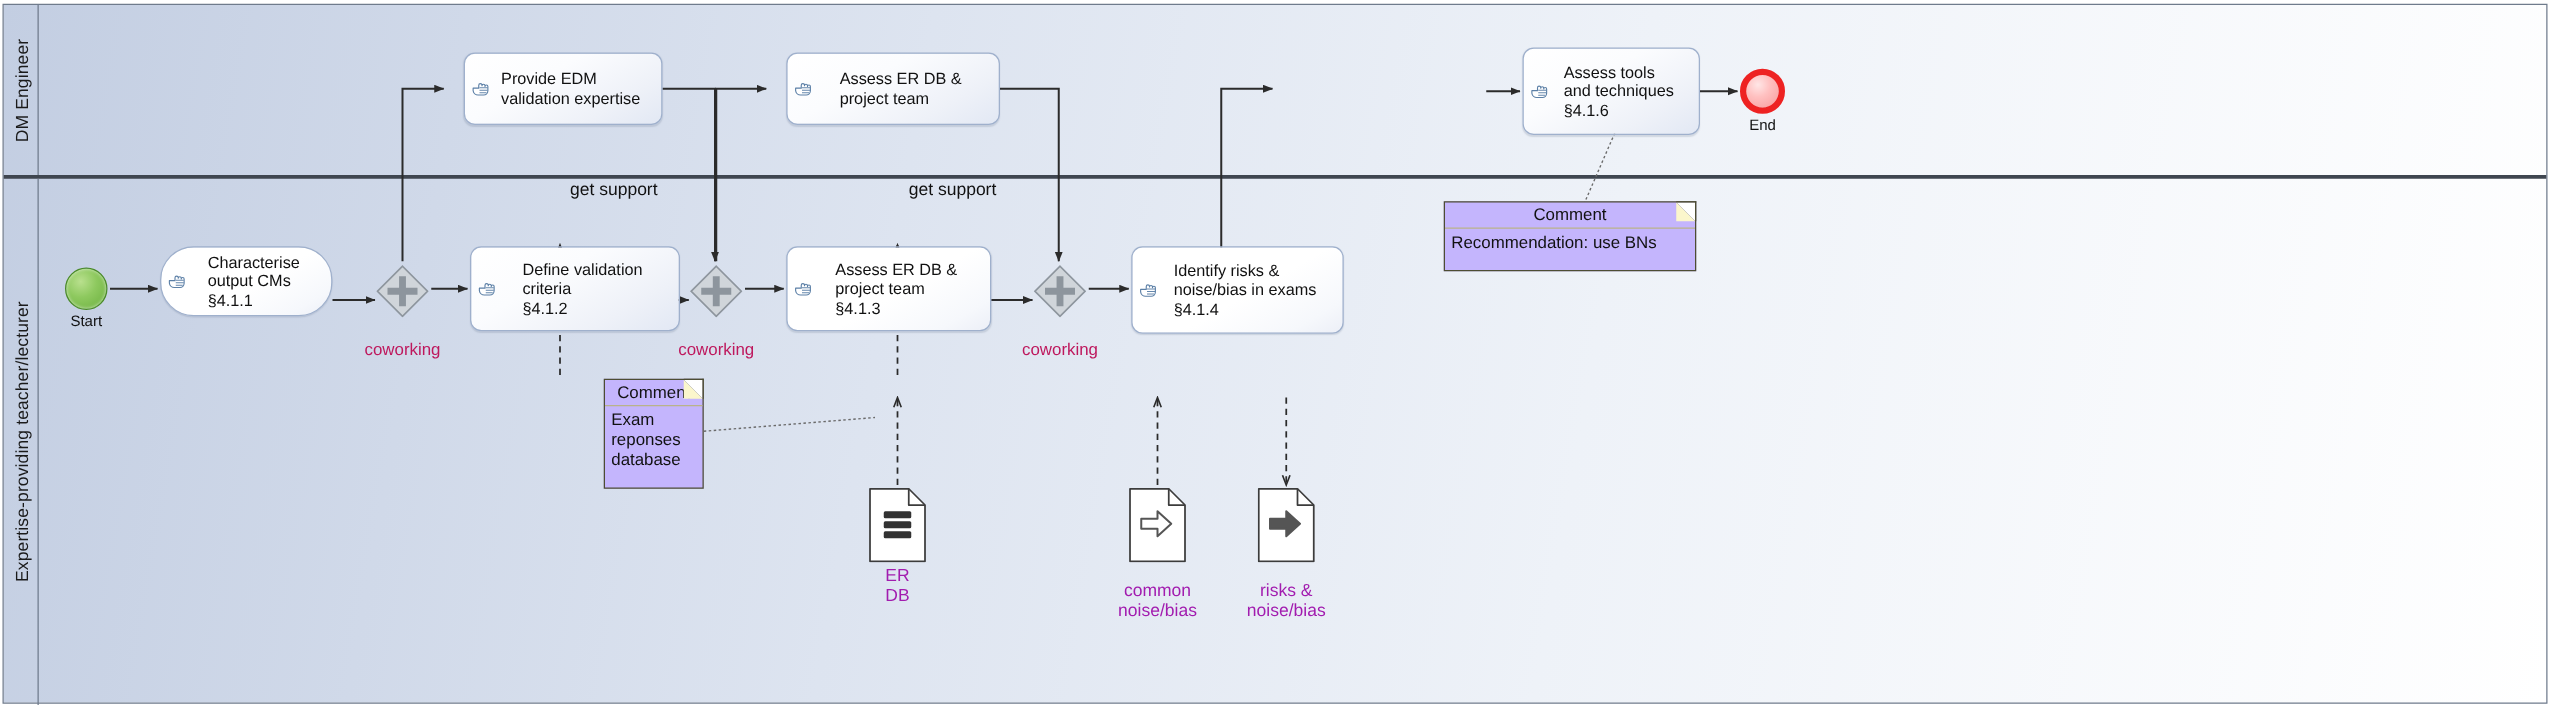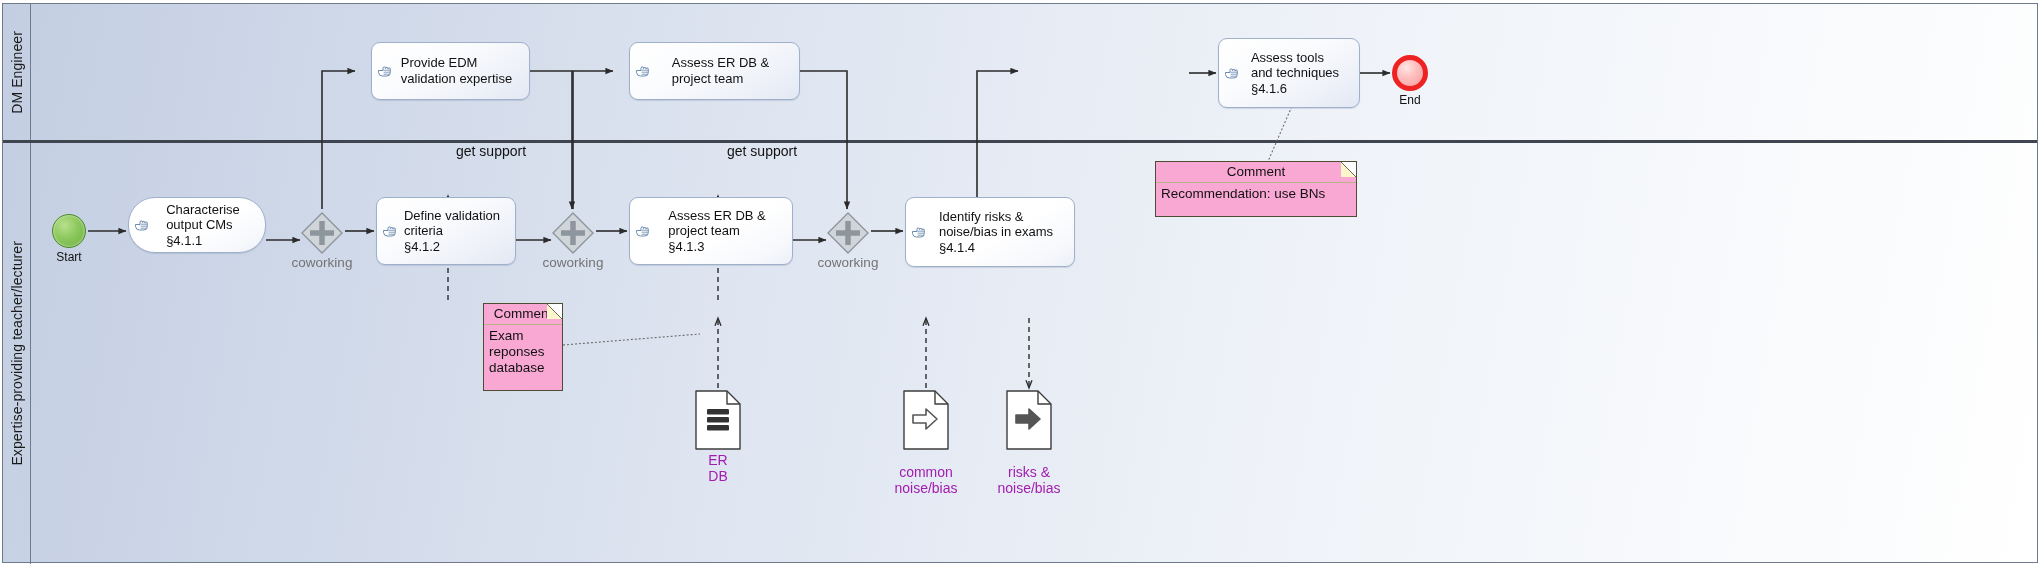--- a/index.html
+++ b/index.html
@@ -120,43 +120,43 @@
   }
   
   .gateway {
     width: 42px; height: 42px;
   }
   .gateway-label {
     position: absolute;
     top: 100%;
     left: 50%;
     transform: translateX(-50%);
-    margin-top: 1px;
+    margin-top: 18px;
     font-size: 13.5px;
-    color: #737373;
+    color: #be185d;
     white-space: nowrap;
   }
   
   .data-object { width: 46px; height: 60px; }
   .data-label {
     position: absolute;
     top: 100%;
     left: 50%;
     transform: translateX(-50%);
     margin-top: 2px;
     font-size: 14px;
     color: #a21caf;
     text-align: center;
     white-space: pre-line;
     line-height: 1.15;
   }
   
   .comment {
     border: 1px solid #4d4d33;
-    background: #f9a8d4;
+    background: #c4b5fd;
     box-sizing: border-box;
     color: #111;
     font-size: 13.5px;
   }
   .comment-title {
     text-align: center;
     padding: 2px 4px 3px 4px;
     border-bottom: 1px solid #b9b38a;
   }
   .comment-body {
@@ -318,21 +318,21 @@
   </div>
 
   <div class="node" style="left:301px; top:212px; width:42px; height:42px;">
     <svg class="gateway" viewBox="0 0 42 42">
       <polygon points="21,1 41,21 21,41 1,21" fill="#d0d5da" stroke="#8d959d" stroke-width="1.4"></polygon>
       <path d="M21,9 L21,33 M9,21 L33,21" stroke="#8d959d" stroke-width="5.5" stroke-linecap="butt"></path>
     </svg>
     <span class="gateway-label">coworking</span>
   </div>
 
-  <div class="node task" style="left:376px; top:197px; width:140px; height:68px;">
+  <div class="node task" style="left:376px; top:197px; width:168px; height:68px;">
     <svg class="hand-icon" viewBox="0 0 16 14">
       <path d="M1.5,6.5 h4.5 v-2.3 a1.3,1.3 0 0 1 2.6,0 v0.4 a1.2,1.2 0 0 1 2.4,0 v0.5 a1.15,1.15 0 0 1 2.3,0 v3.5 a3.4,3.4 0 0 1 -3.4,3.4 h-4.3 a4,4 0 0 1 -4.1,-3.5 z" fill="#ffffff" stroke="#5b7fa6" stroke-width="0.9" stroke-linejoin="round"></path>
       <path d="M6.6,6.2 h6.4 M6.6,8.2 h6.4 M6.6,10.2 h5.6" stroke="#5b7fa6" stroke-width="0.75"></path>
     </svg>
     <span>
       <span class="task-label">Define validation
 criteria</span><br>
       <span class="task-ref">§4.1.2</span>
     </span>
   </div>

